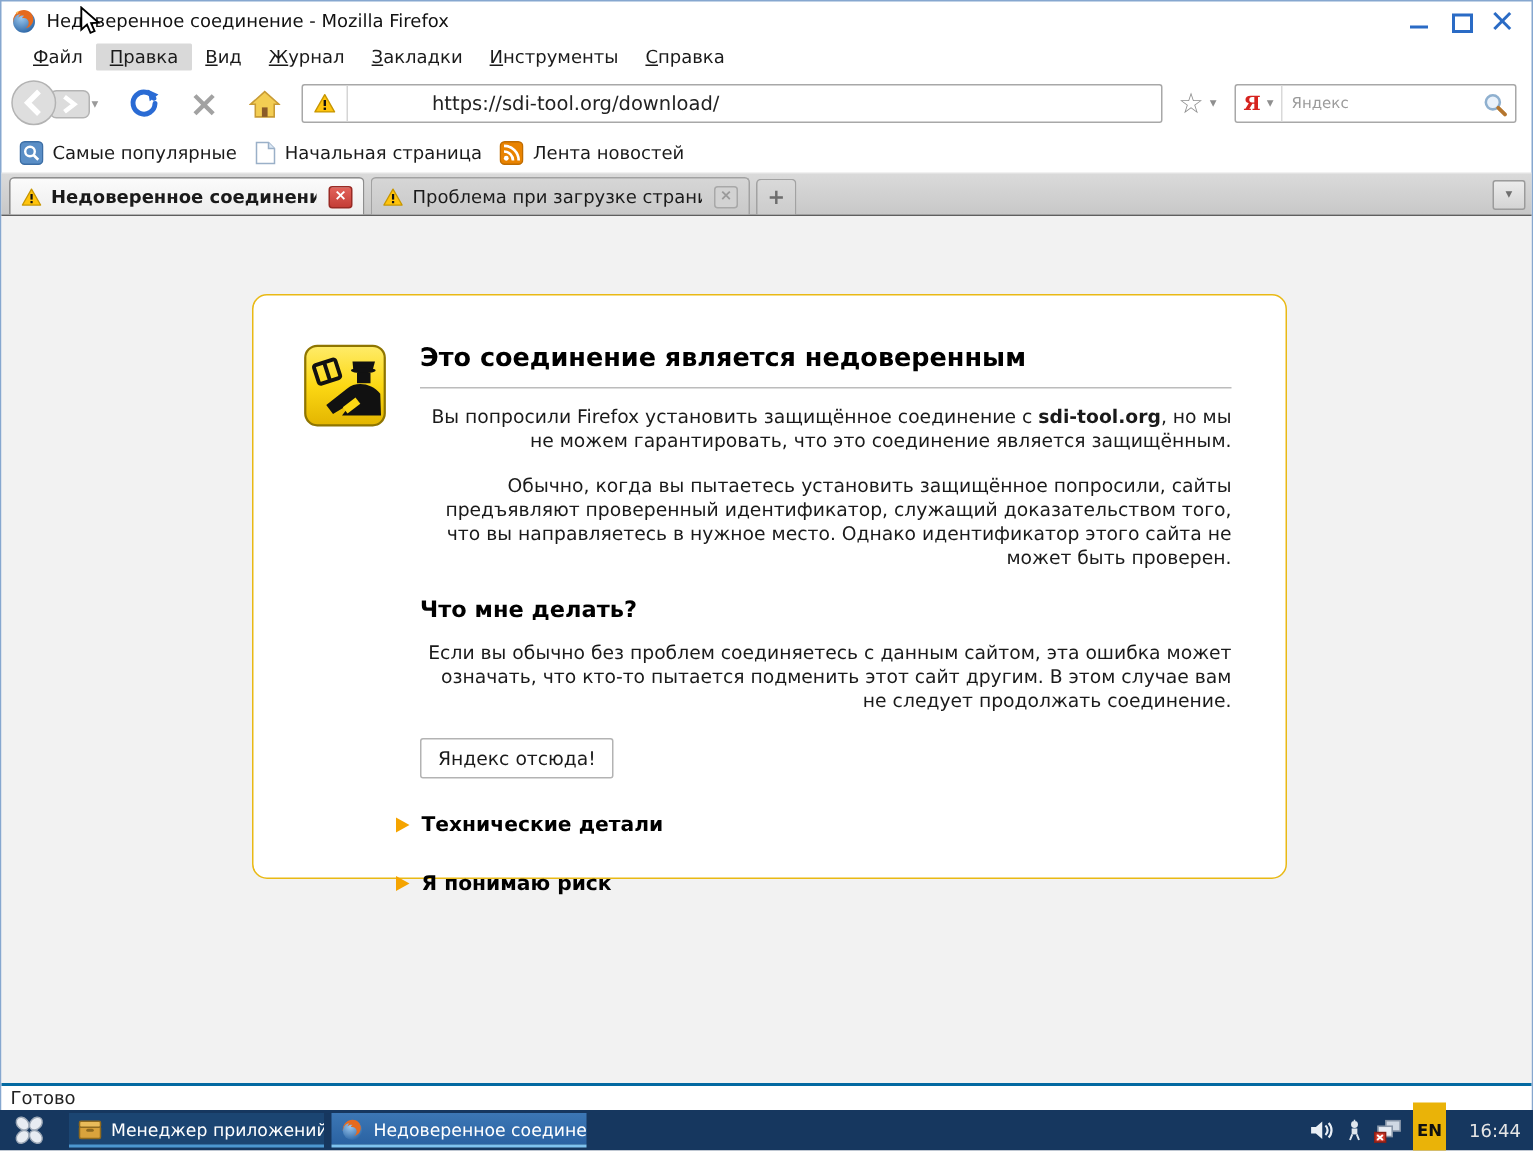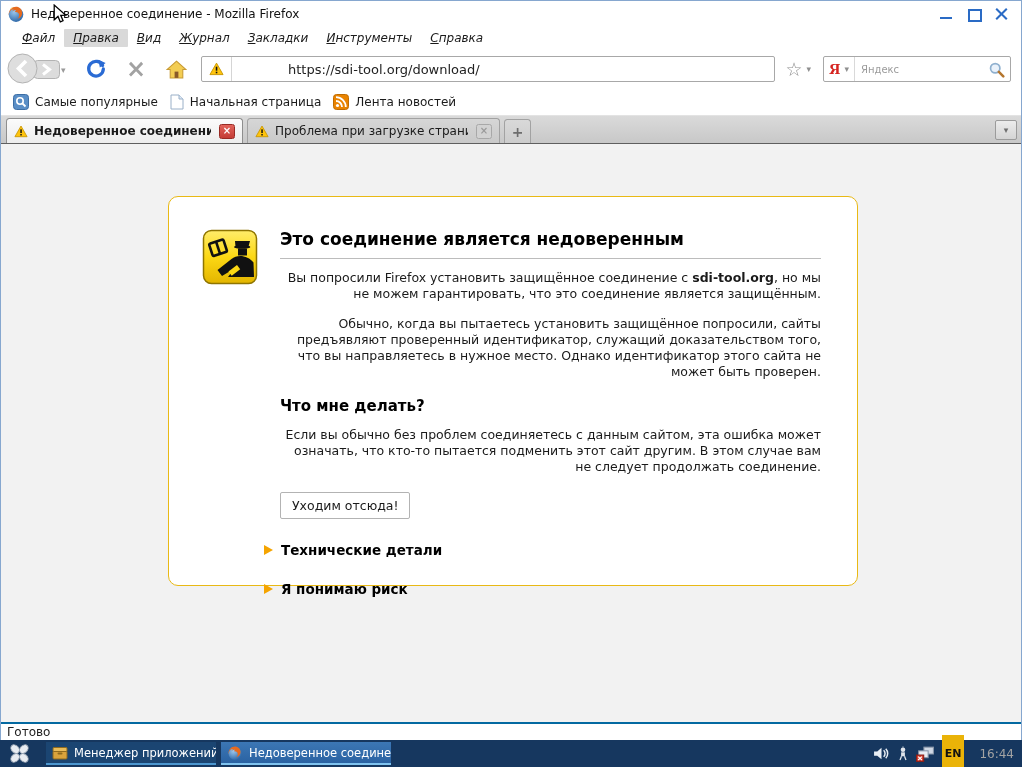--- a/index.html
+++ b/index.html
@@ -16,21 +16,21 @@
   .win-controls { display:flex; align-items:center; gap:14px; padding-right:4px; }
   .wc { width:14px; height:14px; position:relative; cursor:default; }
   .wc-min::after { content:""; position:absolute; left:1px; right:1px; bottom:2px; height:2px; background:#2a6bc5; }
   .wc-max::after { content:""; position:absolute; left:1px; top:2px; width:10px; height:9px; border:2px solid #2a6bc5; }
   .wc-close::before,.wc-close::after { content:""; position:absolute; left:-1px; top:6px; width:15px; height:2px; background:#2a6bc5; }
   .wc-close::before { transform:rotate(45deg); }
   .wc-close::after  { transform:rotate(-45deg); }
 
   
   .menubar { height:22px; display:flex; align-items:center; padding-left:12px; }
-  .menu-item { padding:2px 9px; font-size:12px; white-space:nowrap; border-radius:1px;font-style:italic; }
+  .menu-item { padding:2px 9px; font-size:12px; white-space:nowrap; border-radius:1px; }
   .menu-item.hover { background:#d9d9d9; }
   .mi-first { text-decoration:underline; }
 
   
   .navbar { height:40px; display:flex; align-items:center; padding:0 10px 0 6px; }
   .histbox { position:relative; width:62px; height:32px; flex:none; }
   .fwd-btn { position:absolute; left:26px; top:7px; }
   .back-btn { position:absolute; left:0; top:0; }
   .hist-caret { position:absolute; left:54px; top:12px; color:#9a9a9a; font-size:9px; }
   .toolbtn { margin-left:14px; display:flex; align-items:center; justify-content:center; width:26px; height:28px; flex:none; }
@@ -86,21 +86,21 @@
   
   .taskbar { position:absolute; left:0; top:740px; width:1022px; height:27px; background:#16375f; display:flex; align-items:center; padding:0 4px; }
   .launcher { width:30px; height:25px; display:flex; align-items:center; justify-content:center; margin-right:12px; flex:none; }
   .tb-btn { width:170px; height:23px; display:flex; align-items:center; gap:6px; padding:0 6px; margin-right:5px;
             font-size:11.5px; color:#fff; white-space:nowrap; overflow:hidden;
             background:#1b4572; border-bottom:2px solid #4c97d0; }
   .tb-btn.active { background:linear-gradient(#3c77b5,#2a62a2); border-bottom-color:#7fc3ef; }
   .tb-btn .bicon { flex:none; display:flex; }
   .tray { margin-left:auto; display:flex; align-items:center; gap:7px; padding-right:4px; }
   .en-box { background:#eab308; color:#111; font-size:11px; font-weight:bold; padding:12px 3px; line-height:13px; }
-  .clock { color:#a3a3a3; font-size:12px; margin-left:8px; }
+  .clock { color:#e5e5e5; font-size:12px; margin-left:8px; }
 
   .cursor { position:absolute; left:52px; top:3px; z-index:60; pointer-events:none; }
 </style>
 </head>
 <body>
 
 <div class="window">
 
   <div class="titlebar">
     <svg class="fx" viewBox="0 0 32 32">
@@ -267,21 +267,21 @@
           <rect x="36" y="19.5" width="9" height="7" fill="#111"></rect>
           <path d="M52 48 H26 l6.5 -8.5 -12.5 7.5 -4.5 -6 14 -11 c6 -5 16.5 -3.5 22 3.5 z" fill="#111"></path>
           <path d="M26.5 42.5 l8.5 -6.5 3.2 4.2 -8.5 6.5 z" fill="#fcd814"></path>
         </svg>
         <div class="text-col">
           <div class="eh1">Это соединение является недоверенным</div>
           <p class="ep"><span>Вы попросили Firefox установить защищённое соединение с </span><b>sdi-tool.org</b><span>, но мы не можем гарантировать, что это соединение является защищённым.</span></p>
           <p class="ep">Обычно, когда вы пытаетесь установить защищённое попросили, сайты предъявляют проверенный идентификатор, служащий доказательством того, что вы направляетесь в нужное место. Однако идентификатор этого сайта не может быть проверен.</p>
           <div class="eh2">Что мне делать?</div>
           <p class="ep">Если вы обычно без проблем соединяетесь с данным сайтом, эта ошибка может означать, что кто-то пытается подменить этот сайт другим. В этом случае вам не следует продолжать соединение.</p>
-          <button class="getout">Уходим отсюда!</button>
+          <button class="getout">Яндекс отсюда!</button>
         </div>
       </div>
       <div class="expander">
         <span class="exp-arrow"></span>
         <span class="exp-label">Технические детали</span>
       </div>
       <div class="expander">
         <span class="exp-arrow"></span>
         <span class="exp-label">Я понимаю риск</span>
       </div>

